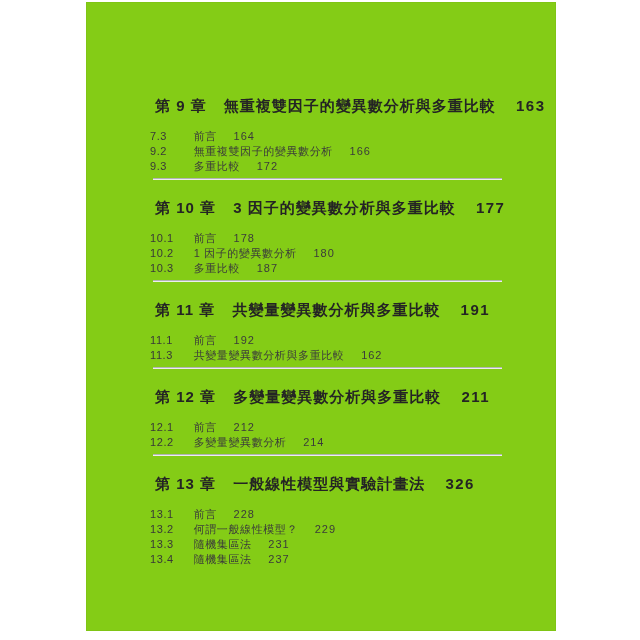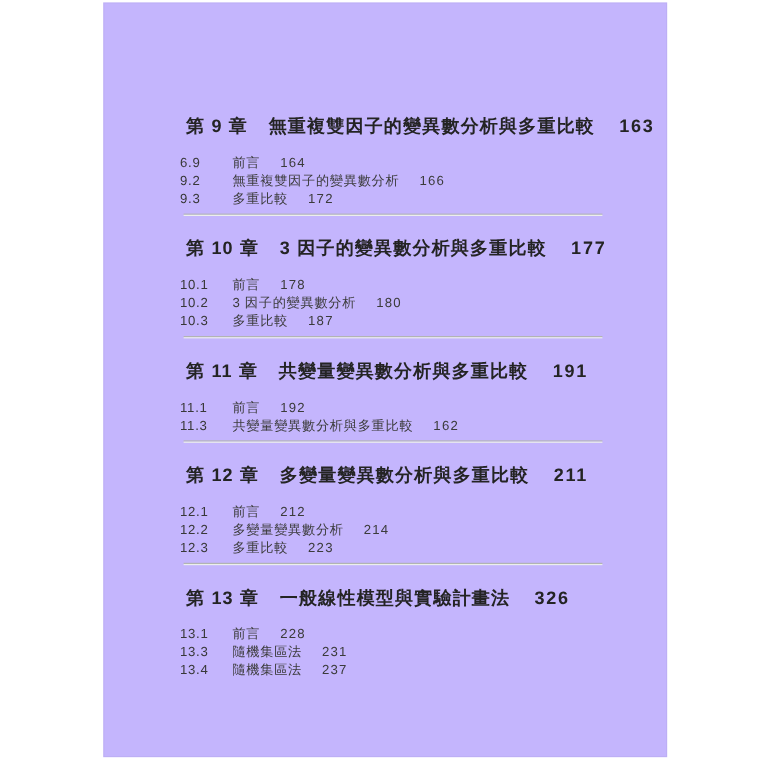--- a/index.html
+++ b/index.html
@@ -10,21 +10,21 @@
     background: #ffffff;
     font-family: "Liberation Sans", "DejaVu Sans", sans-serif;
     overflow: hidden;
   }
   .paper {
     position: absolute;
     left: 86px;
     top: 2px;
     width: 470px;
     height: 629px;
-    background: #c4b5fd;
+    background: #84cc16;
     box-sizing: border-box;
     padding-top: 96px;
     box-shadow: inset 0 0 0 1px rgba(0,0,0,0.03);
   }
   .chapter { margin: 0; padding: 0; }
   .chap-head {
     margin: 0 0 0 69px;
     font-size: 15px;
     line-height: 15px;
     font-weight: bold;
@@ -67,21 +67,21 @@
 <div class="paper">
   <div id="toc-root">
   <section class="chapter">
     <h2 class="chap-head">
       <span class="chap-label">第 9 章</span>
       <span class="chap-title">無重複雙因子的變異數分析與多重比較</span>
       <span class="chap-page">163</span>
     </h2>
     <ul class="sections">
   <li class="sec">
-    <span class="sec-num">6.9</span>
+    <span class="sec-num">7.3</span>
     <span class="sec-title">前言</span>
     <span class="sec-page">164</span>
   </li>
 
   <li class="sec">
     <span class="sec-num">9.2</span>
     <span class="sec-title">無重複雙因子的變異數分析</span>
     <span class="sec-page">166</span>
   </li>
 
@@ -102,21 +102,21 @@
     </h2>
     <ul class="sections">
   <li class="sec">
     <span class="sec-num">10.1</span>
     <span class="sec-title">前言</span>
     <span class="sec-page">178</span>
   </li>
 
   <li class="sec">
     <span class="sec-num">10.2</span>
-    <span class="sec-title">3 因子的變異數分析</span>
+    <span class="sec-title">1 因子的變異數分析</span>
     <span class="sec-page">180</span>
   </li>
 
   <li class="sec">
     <span class="sec-num">10.3</span>
     <span class="sec-title">多重比較</span>
     <span class="sec-page">187</span>
   </li>
 </ul>
     <hr class="rule">
@@ -157,42 +157,42 @@
     <span class="sec-title">前言</span>
     <span class="sec-page">212</span>
   </li>
 
   <li class="sec">
     <span class="sec-num">12.2</span>
     <span class="sec-title">多變量變異數分析</span>
     <span class="sec-page">214</span>
   </li>
 
-  <li class="sec">
-    <span class="sec-num">12.3</span>
-    <span class="sec-title">多重比較</span>
-    <span class="sec-page">223</span>
-  </li>
 </ul>
     <hr class="rule">
   </section>
 
   <section class="chapter">
     <h2 class="chap-head">
       <span class="chap-label">第 13 章</span>
       <span class="chap-title">一般線性模型與實驗計畫法</span>
       <span class="chap-page">326</span>
     </h2>
     <ul class="sections">
   <li class="sec">
     <span class="sec-num">13.1</span>
     <span class="sec-title">前言</span>
     <span class="sec-page">228</span>
   </li>
 
+  <li class="sec">
+    <span class="sec-num">13.2</span>
+    <span class="sec-title">何謂一般線性模型？</span>
+    <span class="sec-page">229</span>
+  </li>
 
   <li class="sec">
     <span class="sec-num">13.3</span>
     <span class="sec-title">隨機集區法</span>
     <span class="sec-page">231</span>
   </li>
 
   <li class="sec">
     <span class="sec-num">13.4</span>
     <span class="sec-title">隨機集區法</span>

